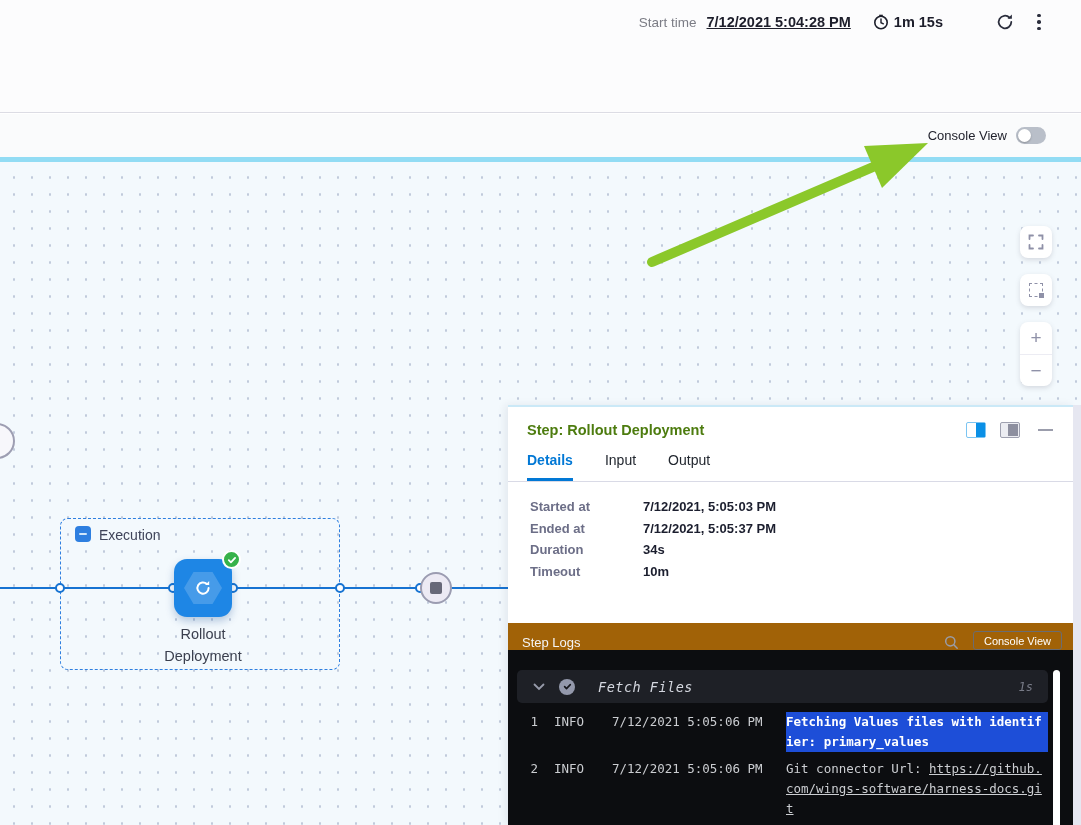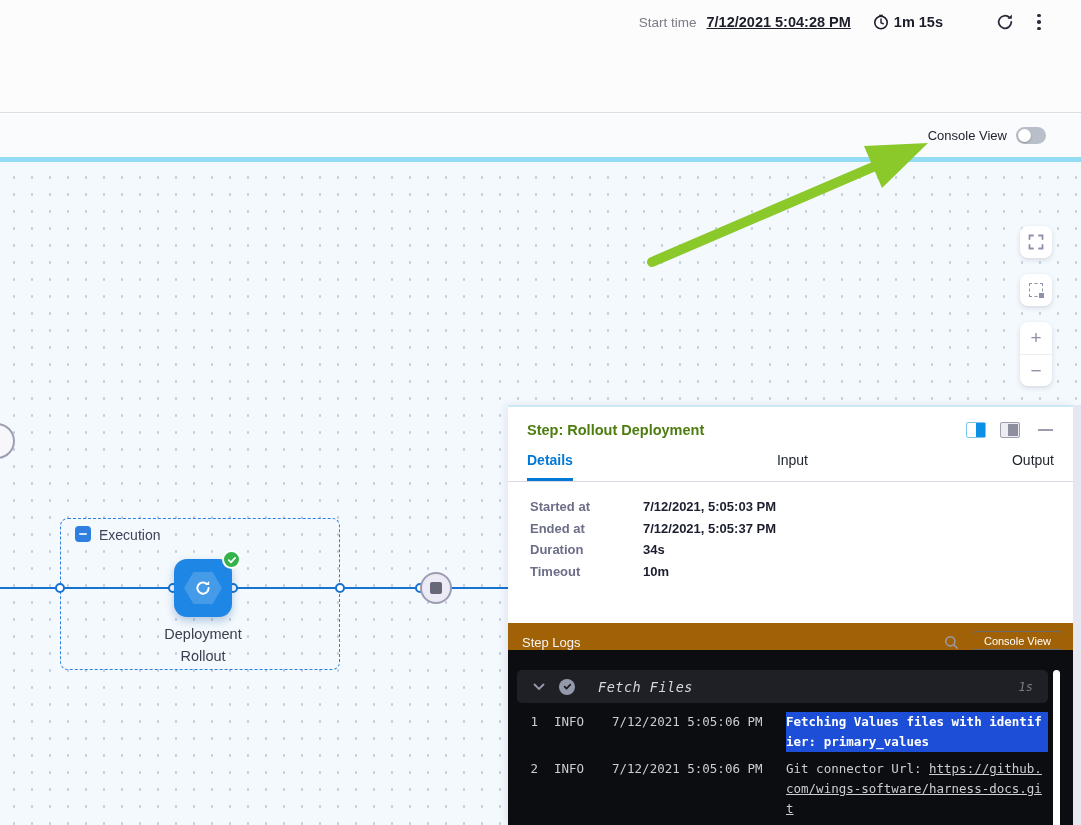--- a/index.html
+++ b/index.html
@@ -64,21 +64,21 @@
   
   .details-panel { position:absolute; left:508px; top:405px; width:565px; height:420px; background:#fff; border-top:2px solid #cbe9f7; box-shadow:-3px 0 8px rgba(40,41,61,.08); z-index:30; }
   .panel-header { display:flex; align-items:center; padding:15px 20px 4px 19px; }
   .panel-title { color:#4d7c0f; font-size:14.5px; font-weight:700; flex:1; }
   .layout-icon1 { width:20px; height:16px; border:1.5px solid #7cc5f2; border-radius:2px; background:#fff; position:relative; cursor:pointer; }
   .layout-icon1 i { position:absolute; right:0; top:0; bottom:0; width:50%; background:#0b90e6; display:block; }
   .layout-icon2 { width:20px; height:16px; border:1.5px solid #9fa1b0; border-radius:2px; background:#ecedf2; position:relative; margin-left:14px; cursor:pointer; }
   .layout-icon2 i { position:absolute; right:1px; top:1px; bottom:1px; width:55%; background:#8d8f9f; display:block; }
   .panel-minimize { width:15px; height:2.5px; background:#9b9dac; margin-left:18px; cursor:pointer; border:none; }
 
-  .panel-tabs { display:flex; gap:32px; padding:10px 19px 0 19px; border-bottom:1px solid #d9dae6;justify-content:space-between; }
+  .panel-tabs { display:flex; gap:32px; padding:10px 19px 0 19px; border-bottom:1px solid #d9dae6; }
   .tab { font-size:14px; color:#22272f; padding-bottom:10px; cursor:pointer; border-bottom:3px solid transparent; }
   .tab.active { color:#0278d5; font-weight:700; border-bottom-color:#0278d5; }
 
   .panel-details { padding:17px 19px 0 22px; }
   .detail-row { display:flex; margin-bottom:6.5px; }
   .detail-label { width:113px; color:#6c6e87; font-size:13px; font-weight:700; }
   .detail-value { color:#1b1e2e; font-size:13px; font-weight:700; }
 
   
   .logs { position:absolute; left:0; right:0; top:216px; bottom:0; }
@@ -171,22 +171,22 @@
           </svg>
       </span>
     </span>
   </div>
   <span class="check-badge">
     <svg width="10" height="10" viewBox="0 0 10 10">
         <path d="M1.8 5.2l2.1 2.1 4.2-4.4" fill="none" stroke="#fff" stroke-width="1.8" stroke-linecap="round" stroke-linejoin="round"></path>
       </svg>
   </span>
   <div class="node-label">
+    <div>Rollout</div>
     <div>Deployment</div>
-    <div>Rollout</div>
   </div>
 
   <div class="end-node">
       <i></i>
     </div>
 
   <button class="zoom-btn zoom-fullscreen">
     <span style="display:flex;">
       <svg width="16" height="16" viewBox="0 0 16 16" fill="none" stroke="#8f91a8" stroke-width="1.8" stroke-linecap="round">
           <path d="M1.5 5V1.5H5M11 1.5h3.5V5M14.5 11v3.5H11M5 14.5H1.5V11"></path>

